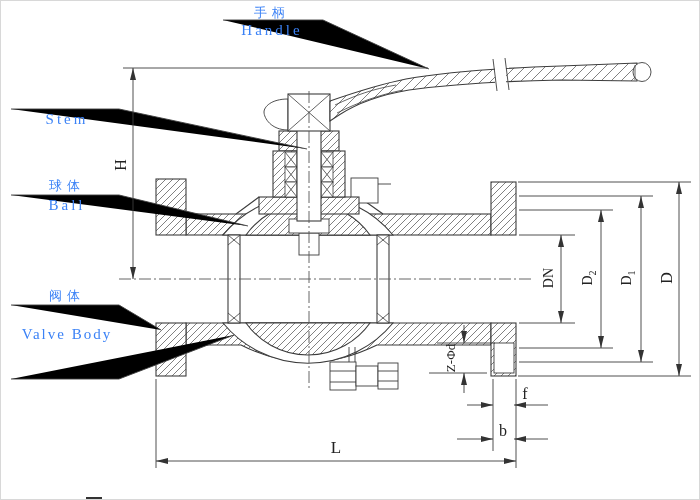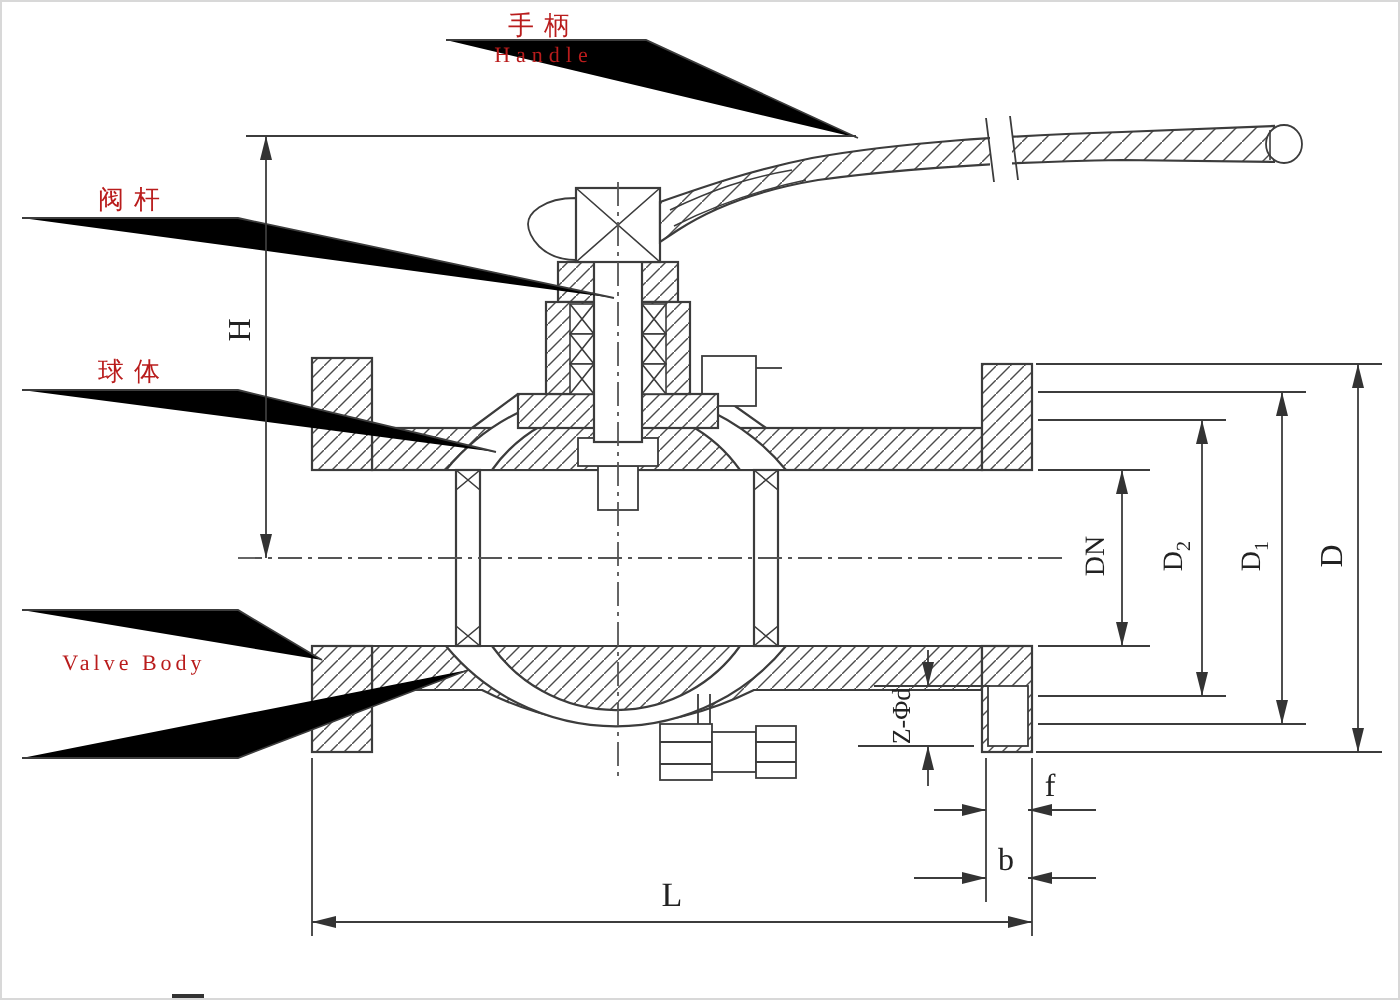--- a/index.html
+++ b/index.html
@@ -1,21 +1,21 @@
 <!DOCTYPE html>
 <html><head>
 <meta charset="utf-8">
 <style>
   html,body{margin:0;padding:0;background:#fff;}
   #stage{position:relative;width:700px;height:500px;background:#fff;border:1px solid #d8d8d8;
          box-sizing:border-box;overflow:hidden;font-family:"Liberation Serif",serif;}
   svg{position:absolute;left:0;top:0;}
-  .lbl{position:absolute;color:#b91c1c;text-align:center;white-space:nowrap;}
+  .lbl{position:absolute;color:#3b82f6;text-align:center;white-space:nowrap;}
   .cn{font-size:13px;letter-spacing:5px;font-family:"Liberation Sans",sans-serif;}
-  .en{font-size:11px;letter-spacing:3px;font-family:"Liberation Serif",serif;}
+  .en{font-size:15px;letter-spacing:3px;font-family:"Liberation Serif",serif;}
   .dim{font-size:16px;font-family:"Liberation Serif",serif;color:#222;}
   .rot{transform:rotate(-90deg);transform-origin:50% 50%;}
   sub{font-size:10px;}
 </style>
 </head>
 <body>
 
 <div id="stage">
 
 <svg width="700" height="500" viewBox="0 0 700 500">
@@ -170,24 +170,26 @@
       <line x1="547" y1="438" x2="513" y2="438" marker-end="url(#arw)"></line>
     </g>
   </g>
 
   <rect x="85" y="496" width="16" height="4" fill="#333"></rect>
 </svg>
 
 <div class="lbl cn" style="left:218px;top:3px;width:106px;">手柄</div>
 <div class="lbl en" style="left:218px;top:21px;width:106px;">Handle</div>
 
-<div class="lbl cn" style="left:14px;top:90px;width:104px;">阀杆</div>
+<div class="lbl en" style="left:14px;top:110px;width:104px;">Stem</div>
 
 <div class="lbl cn" style="left:14px;top:176px;width:104px;">球体</div>
-
+<div class="lbl en" style="left:14px;top:196px;width:104px;">Ball</div>
+
+<div class="lbl cn" style="left:14px;top:286px;width:104px;">阀体</div>
 <div class="lbl en" style="left:14px;top:306px;width:104px;letter-spacing:2px;margin-top:19px;">Valve Body</div>
 
 
 <div class="lbl dim rot" style="left:107px;top:156px;width:24px;height:16px;">H</div>
 <div class="lbl dim" style="left:312px;top:437px;width:46px;font-size:17px;">L</div>
 <div class="lbl dim rot" style="left:533px;top:269px;width:30px;height:16px;font-size:14px;">DN</div>
 <div class="lbl dim rot" style="left:572px;top:269px;width:30px;height:16px;font-size:14px;"><span>D</span><sub>2</sub></div>
 <div class="lbl dim rot" style="left:611px;top:269px;width:30px;height:16px;font-size:14px;"><span>D</span><sub>1</sub></div>
 <div class="lbl dim rot" style="left:653px;top:269px;width:24px;height:16px;">D</div>
 <div class="lbl dim rot" style="left:423px;top:350px;width:52px;height:14px;font-size:13px;">Z-Φd</div>

